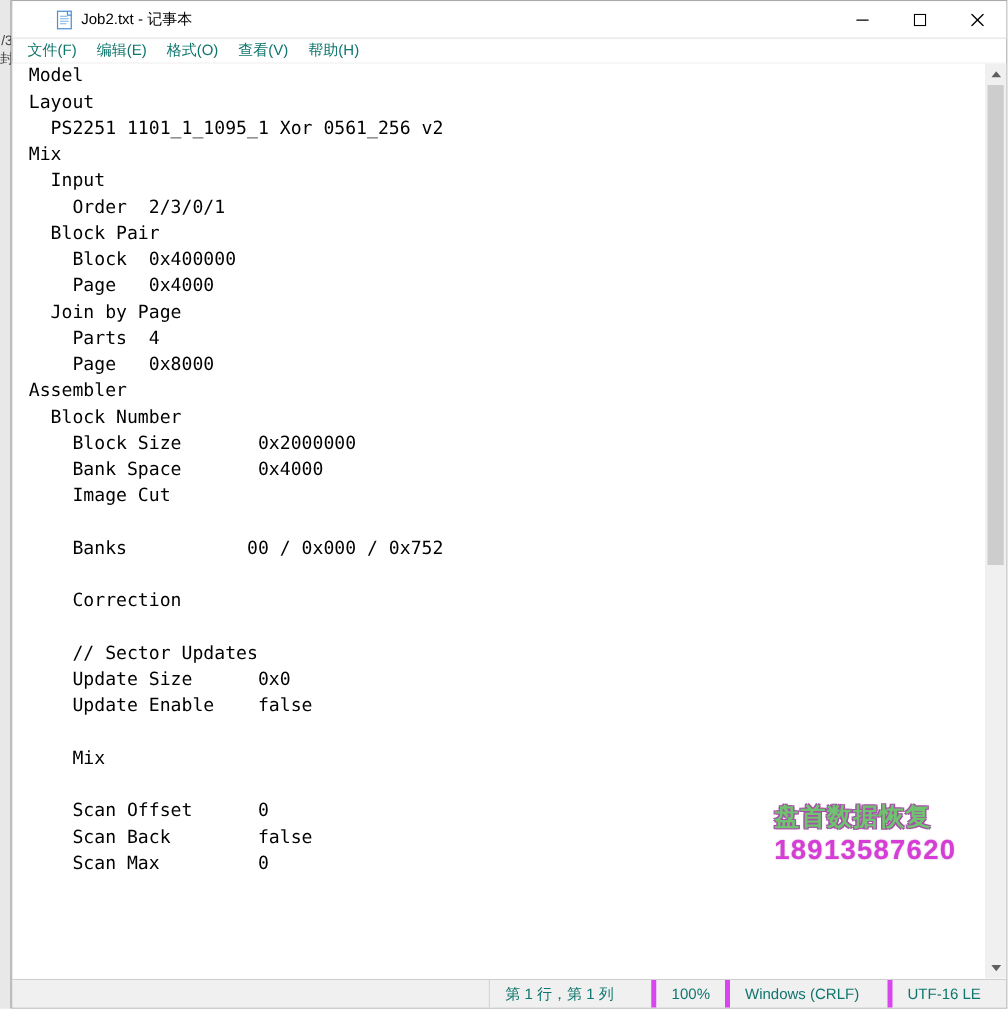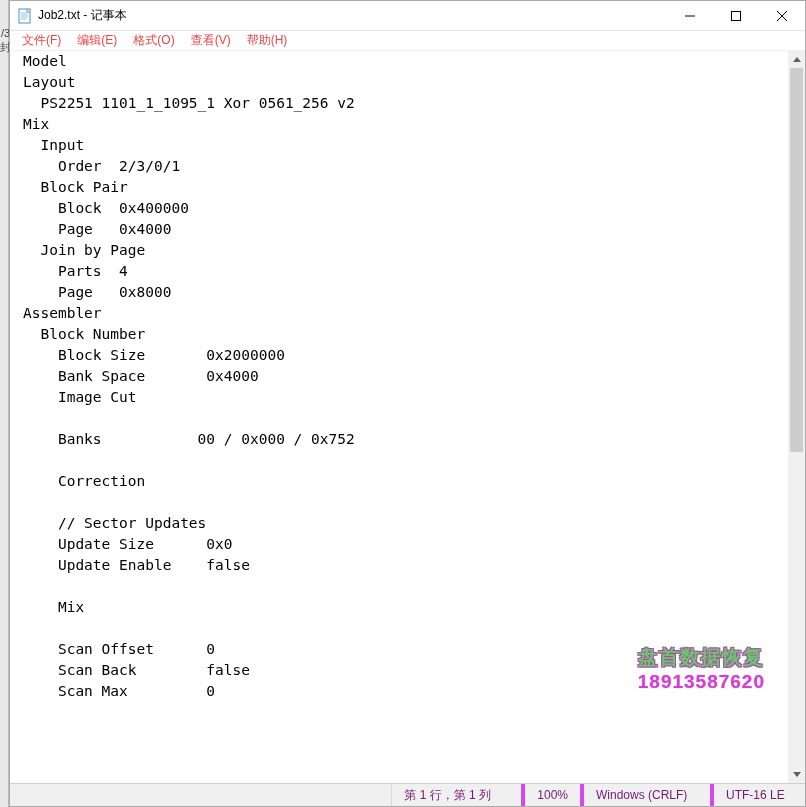--- a/index.html
+++ b/index.html
@@ -29,20 +29,21 @@
   display: flex;
   align-items: center;
   border-bottom: 1px solid #e5e5e5;
 }
 .title-left {
   display: flex;
   align-items: center;
   gap: 6px;
   padding-left: 8px;
   flex: 1;
+  margin-left: 27px;
 }
 .file-icon {
   width: 14px;
   height: 16px;
   display: inline-block;
 }
 .title-text {
   font-size: 12px;
   color: #000;
 }
@@ -64,21 +65,21 @@
   height: 20px;
   display: flex;
   align-items: center;
   padding: 0 4px;
   gap: 0;
   font-size: 12px;
   border-bottom: 1px solid #f0f0f0;
 }
 .menu-item {
   padding: 1px 8px;
-  color: #ef4444;
+  color: #0f766e;
 }
 .content {
   flex: 1;
   position: relative;
   overflow: hidden;
   background: #fff;
 }
 .text-area {
   position: absolute;
   left: 0;
@@ -120,21 +121,21 @@
   height: 55%;
   background: #cdcdcd;
 }
 .statusbar {
   height: 23px;
   background: #f0f0f0;
   border-top: 1px solid #d0d0d0;
   display: flex;
   align-items: center;
   font-size: 12px;
-  color: #701a75;
+  color: #0f766e;
 }
 .status-spacer { flex: 1; }
 .status-cell {
   padding: 0 12px;
   border-left: 4px solid #d946ef;
   height: 100%;
   display: flex;
   align-items: center;
 }
 .status-cell.first { border-left: 1px solid #d8d8d8; min-width: 130px; }
@@ -152,21 +153,21 @@
 .wm-line1 {
   font-size: 20px;
   color: #6fc26f;
   text-shadow:
     -1px -1px 0 #a750a7, 1px -1px 0 #a750a7,
     -1px 1px 0 #a750a7, 1px 1px 0 #a750a7,
     0 0 2px #fff;
   letter-spacing: 1px;
 }
 .wm-line2 {
-  font-size: 19px;
+  font-size: 22px;
   color: #d63cd6;
   text-shadow: 0 0 2px #fff, 0 0 1px #8a2a8a;
   letter-spacing: 1px;
 }
 .left-edge {
   position: absolute;
   left: 0; top: 0; bottom: 0;
   width: 9px;
   background: #e8e8e8;
   border-right: 1px solid #bbb;

